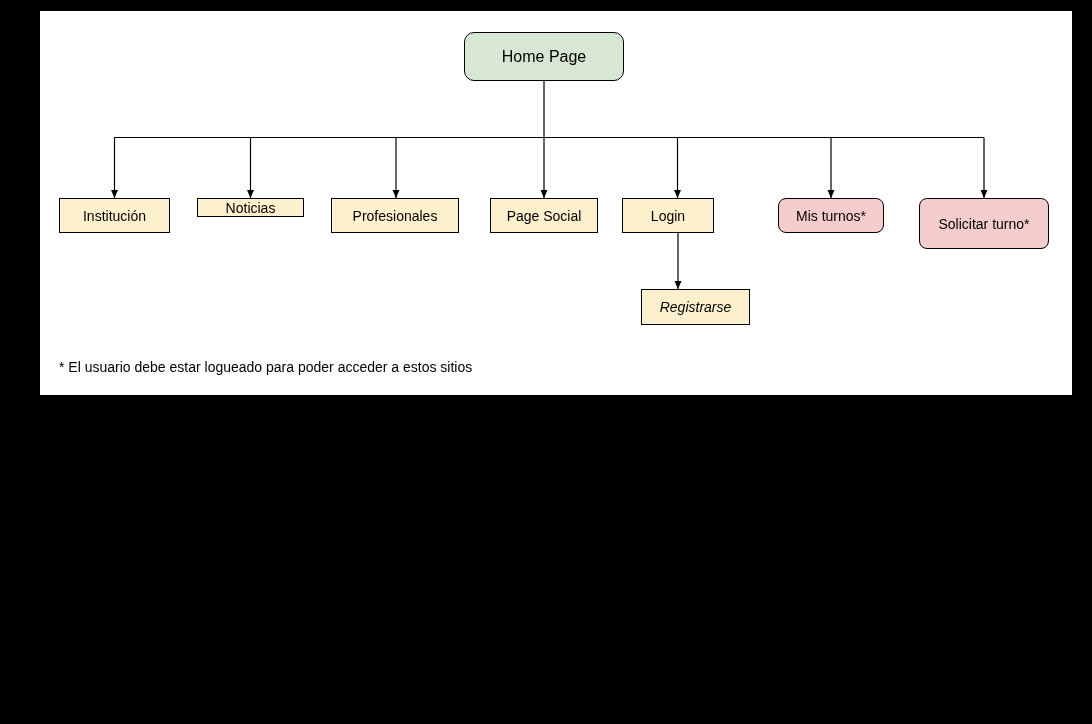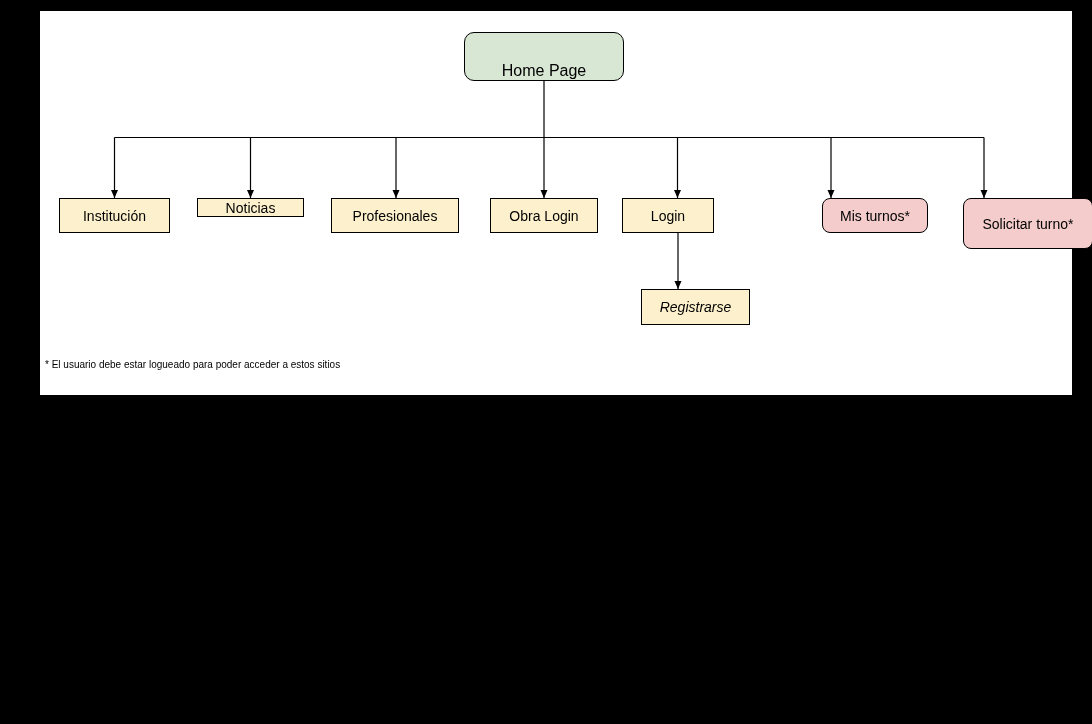--- a/index.html
+++ b/index.html
@@ -38,38 +38,36 @@
     display: flex;
     align-items: center;
     justify-content: center;
     color: #000000;
     white-space: nowrap;
   }
   .node.root {
     background: #d8e7d3;
     border-radius: 10px;
     font-size: 16px;
-    align-items: flex-end;
   }
   .node.yellow {
     background: #fdf1cd;
     border-radius: 0;
     font-size: 14px;
   }
   .node.pink {
     background: #f4cccc;
     border-radius: 8px;
     font-size: 14px;
-    margin-left: 44px;
   }
   .footnote {
     position: absolute;
-    left: 5px;
+    left: 19px;
     top: 348px;
-    font-size: 10px;
+    font-size: 14px;
     color: #000000;
     white-space: nowrap;
   }
 </style>
 </head>
 <body>
 
 <div class="stage">
   <div class="canvas">
 
@@ -105,21 +103,21 @@
 
     <div class="node yellow" style="left:157px; top:187px; width:107px; height:19px;">
       <span>Noticias</span>
     </div>
 
     <div class="node yellow" style="left:291px; top:187px; width:128px; height:35px;">
       <span>Profesionales</span>
     </div>
 
     <div class="node yellow" style="left:450px; top:187px; width:108px; height:35px;">
-      <span>Obra Login</span>
+      <span>Page Social</span>
     </div>
 
     <div class="node yellow" style="left:582px; top:187px; width:92px; height:35px;">
       <span>Login</span>
     </div>
 
     <div class="node pink" style="left:738px; top:187px; width:106px; height:35px;">
       <span>Mis turnos*</span>
     </div>
 

